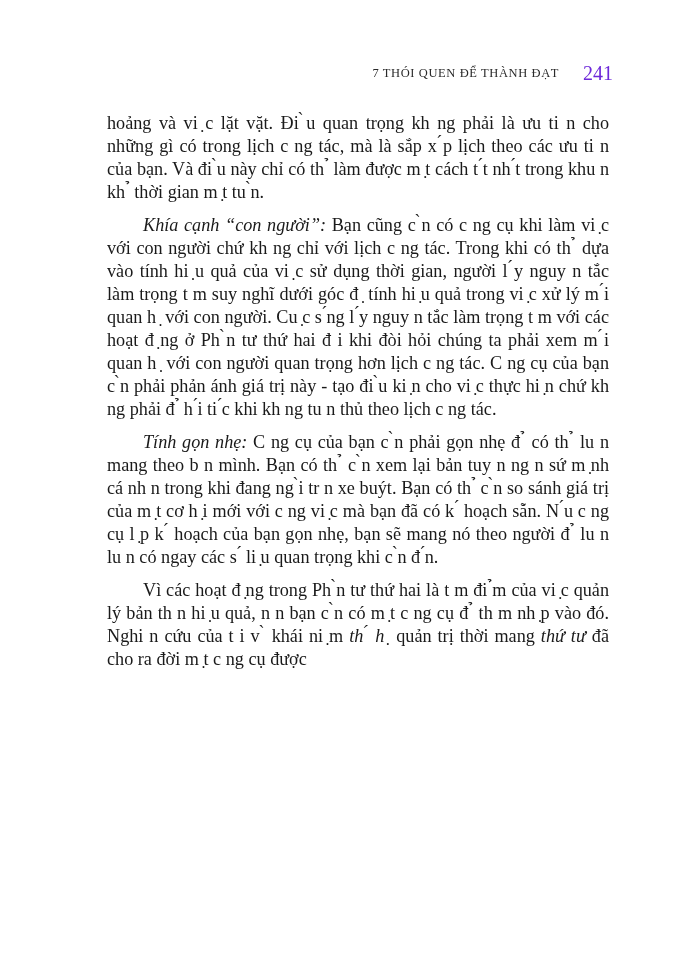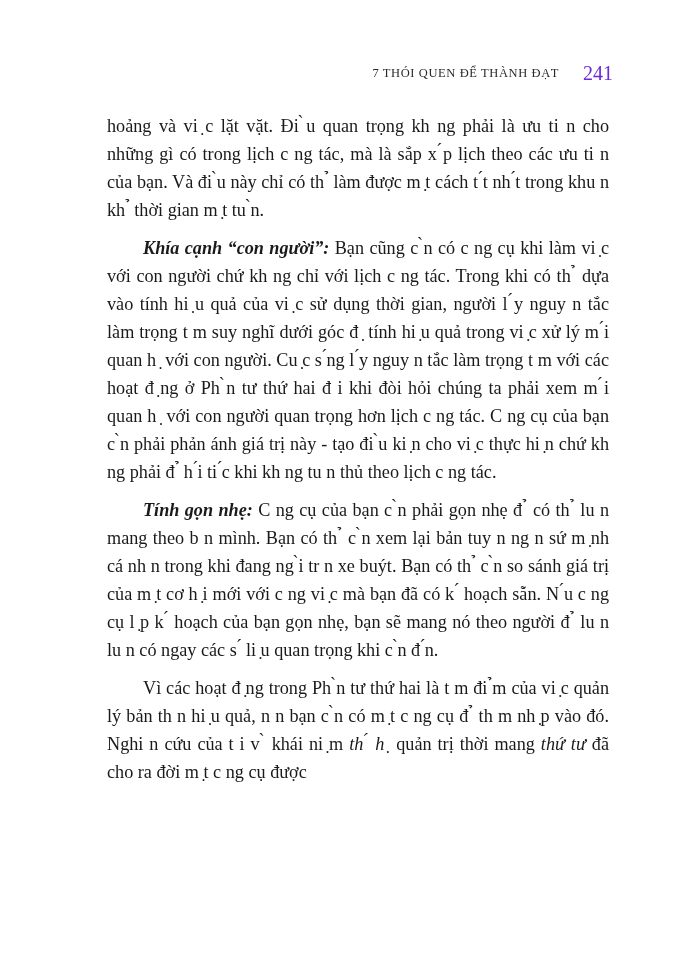--- a/index.html
+++ b/index.html
@@ -9,25 +9,25 @@
     }
     .header {
       position: absolute; top: 62px; right: 87px; display: flex; align-items: center; gap: 24px;
     }
     .running-title {
       font-size: 12.5px; letter-spacing: 0.6px; color: #2a2a2a;
     }
     .page-number { font-size: 20px; color: #6d28d9; }
     .body {
       position: absolute; top: 112px; left: 107px; width: 502px;
-      font-size: 18.2px; line-height: 28px; text-align: justify;
+      font-size: 18.2px; line-height: 23px; text-align: justify;
     }
     .para { margin: 0 0 10px 0; text-indent: 0; }
     .para.indent { text-indent: 36px; }
-    .lead { font-weight: bold; font-style: italic; }
+    .lead { font-weight: normal; font-style: italic; }
     .ital { font-style: italic; margin-top: 42px; }
   </style>
 </head>
 <body>
 
 <div class="header">
   <span class="running-title">7 THÓI QUEN ĐỂ THÀNH ĐẠT</span>
   <span class="page-number">241</span>
 </div>
 

